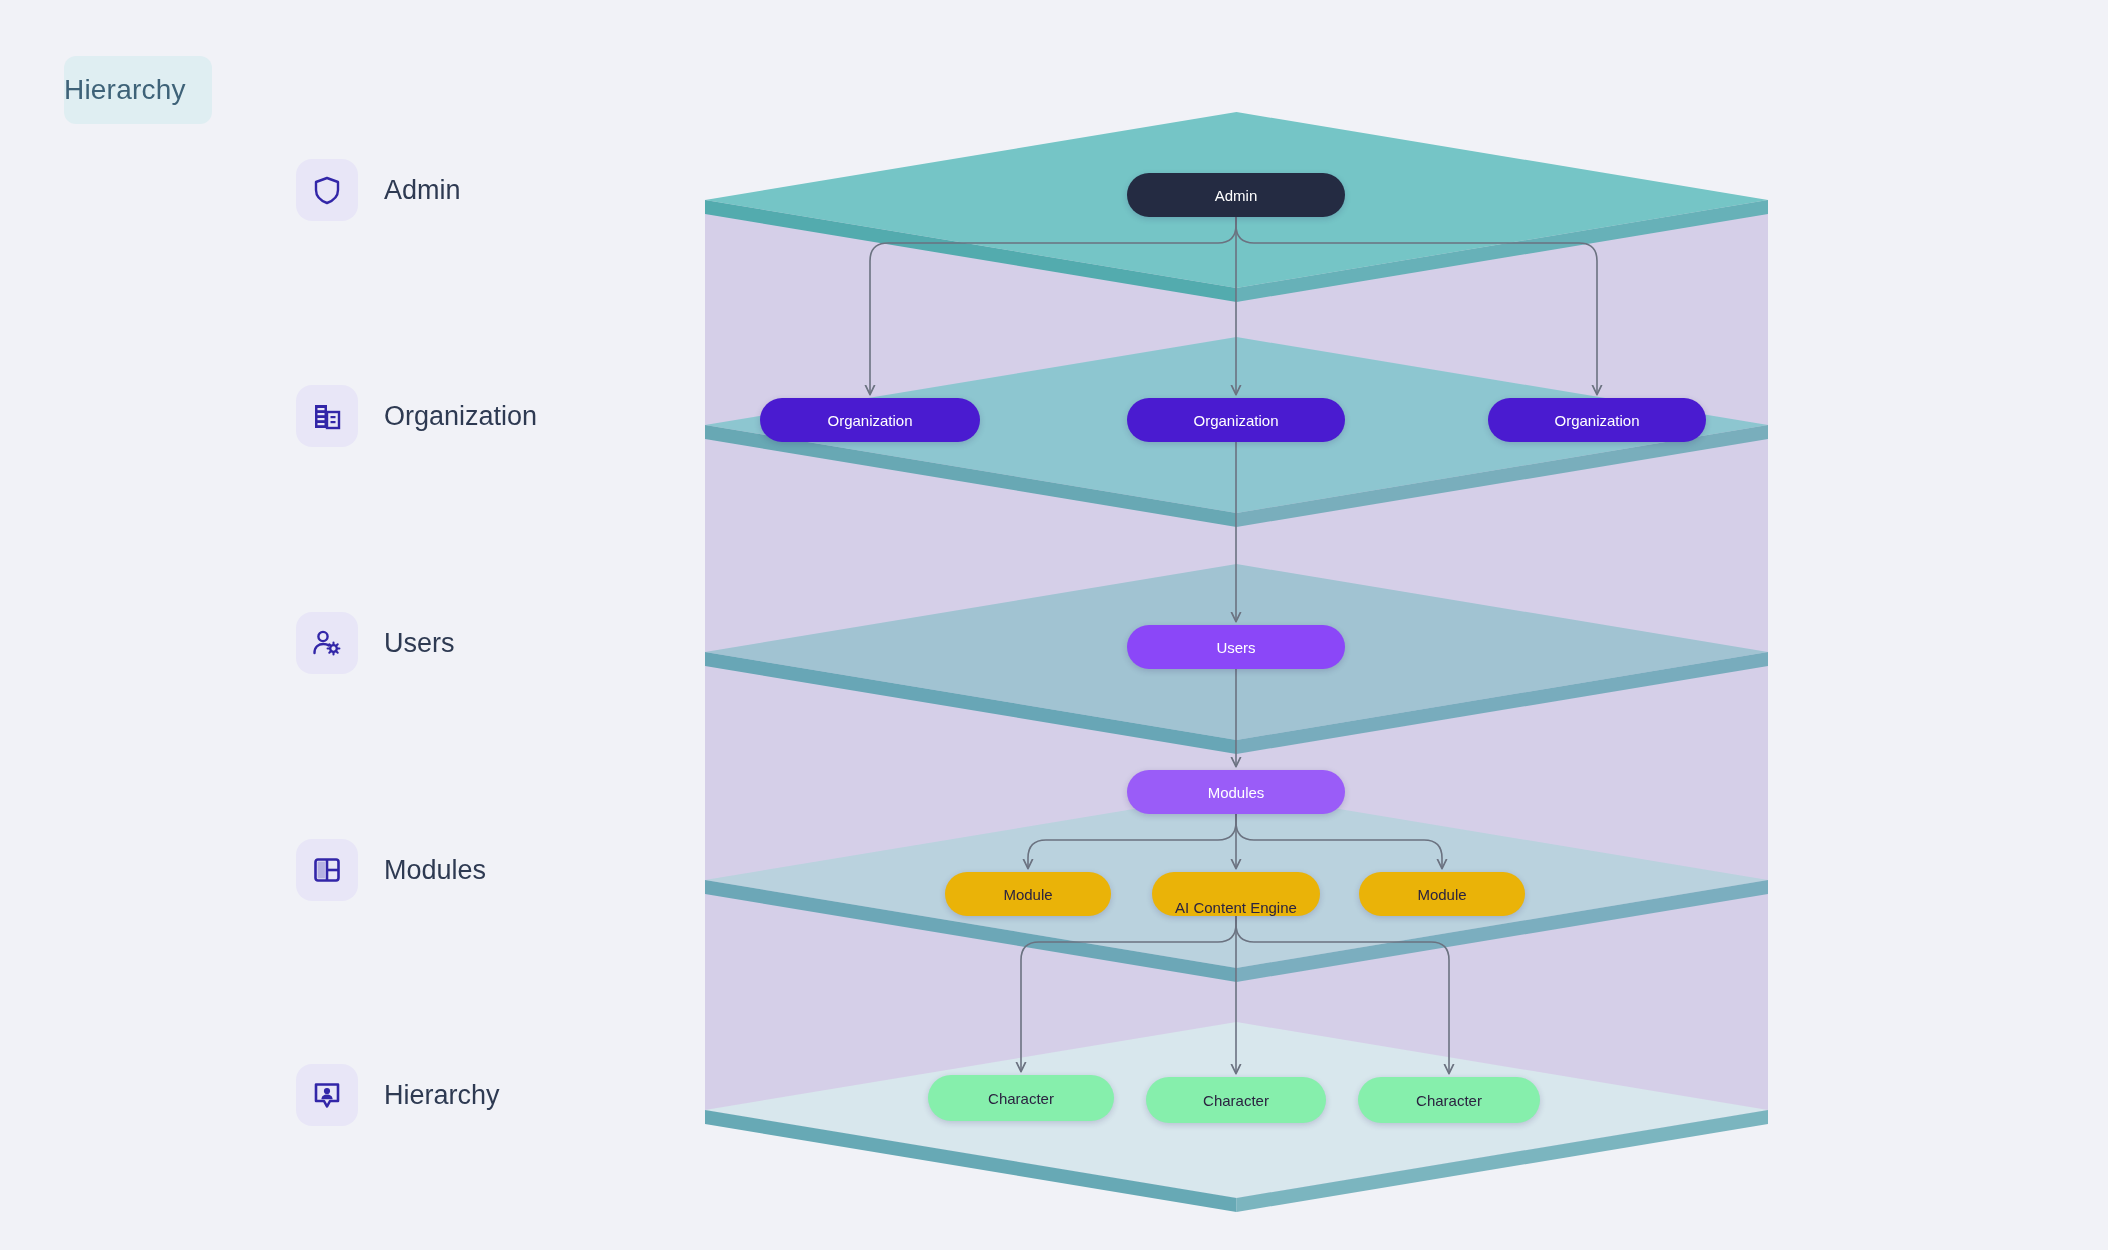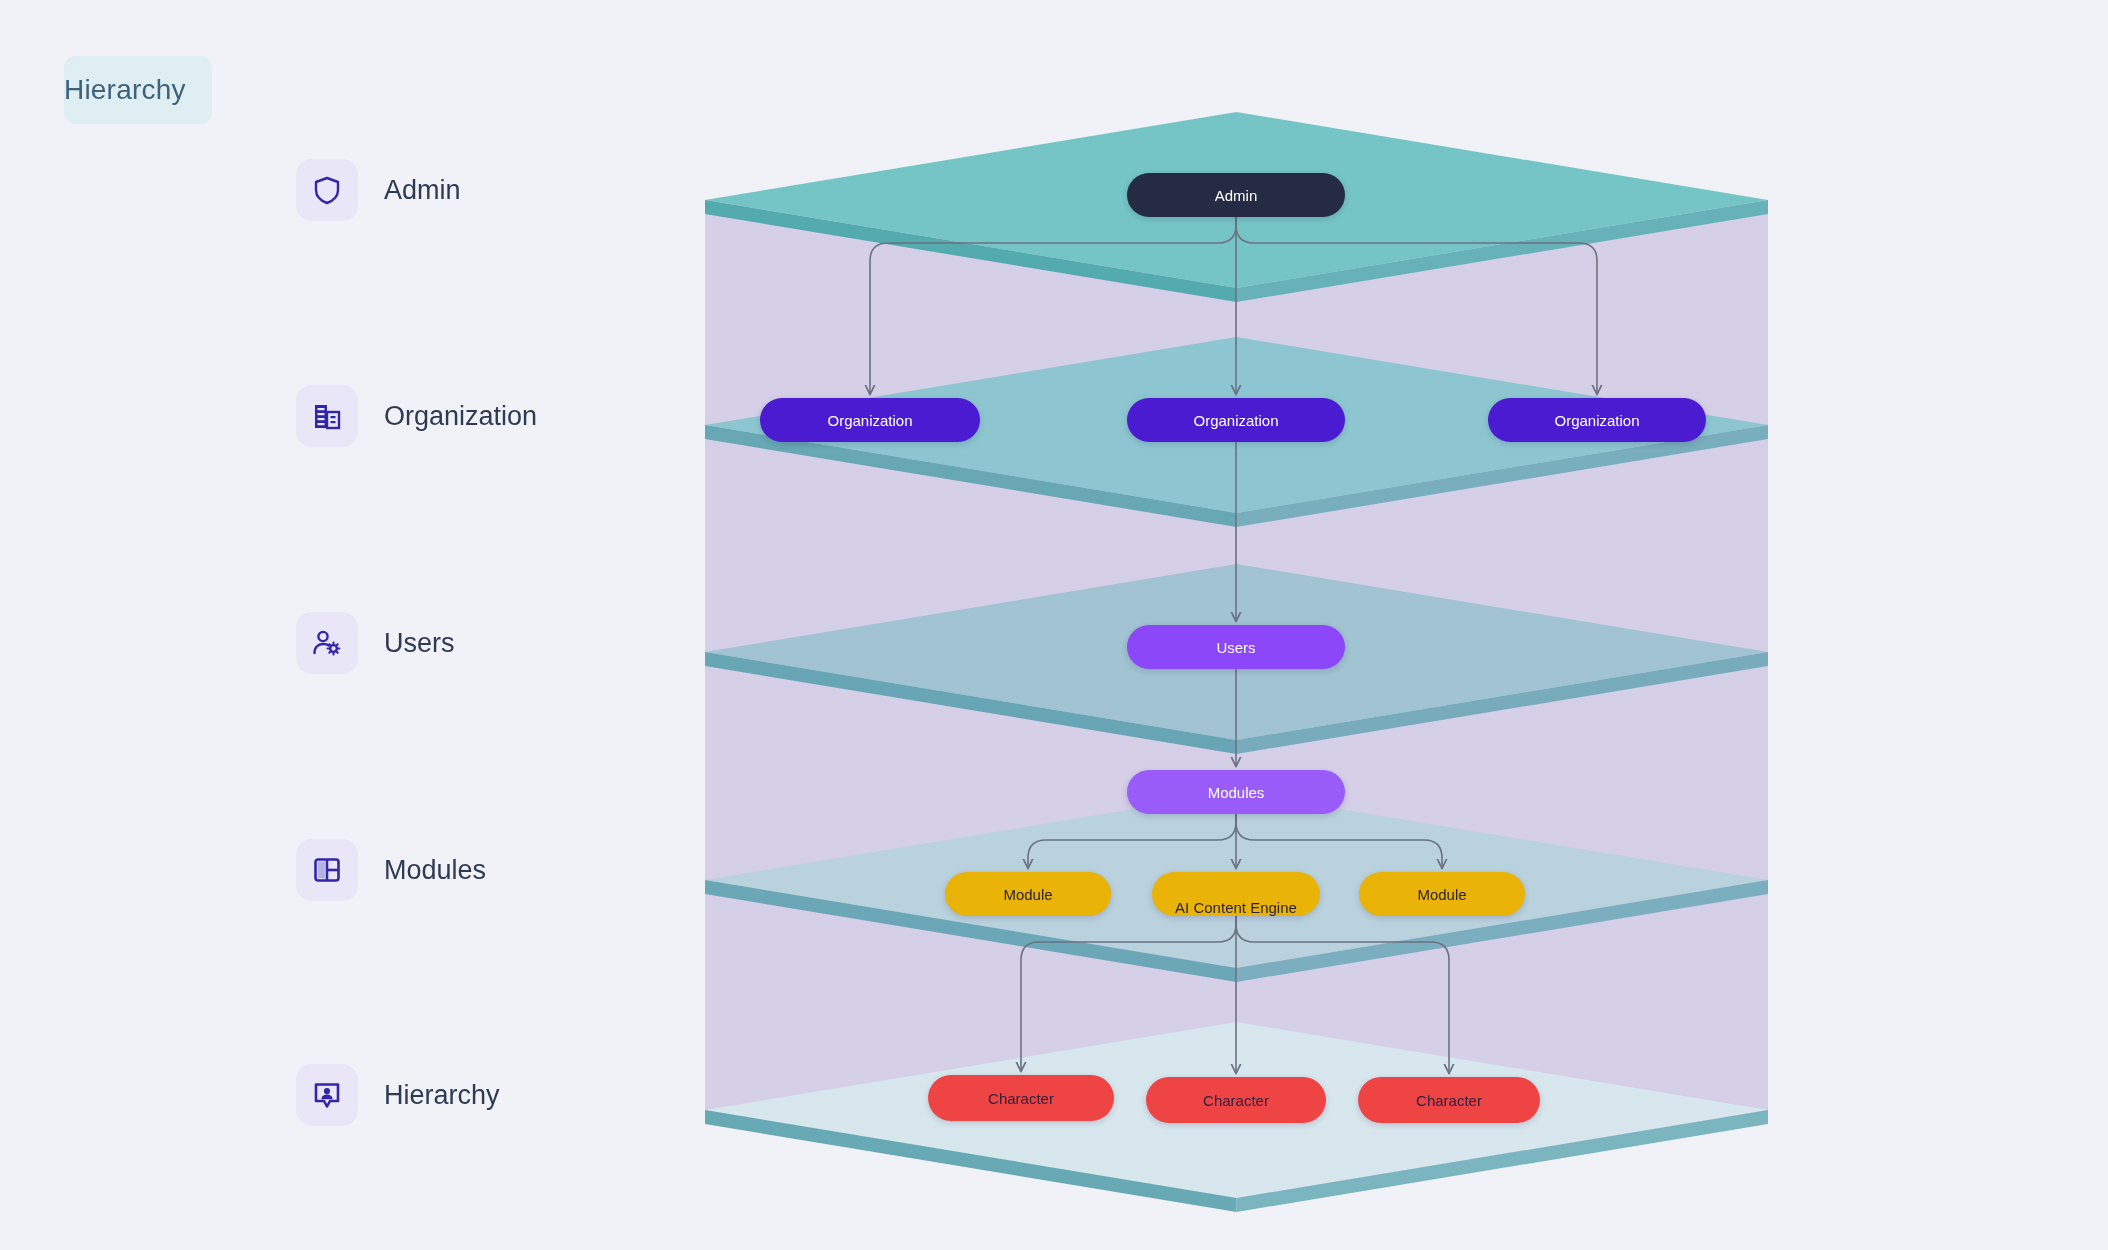--- a/index.html
+++ b/index.html
@@ -81,21 +81,21 @@
     color: #ffffff;
     font-size: 15px;
     white-space: nowrap;
     box-shadow: 0 2px 6px rgba(40,20,90,.18);
   }
   .node.admin      { background: #242b42; }
   .node.org        { background: #4a1bd0; }
   .node.users      { background: #8b47f8; }
   .node.modules    { background: #9a5cf8; }
   .node.leaf       { background: #eab308; color: #2b2340; }
-  .node.character  { background: #ef4444; color: #2b2340; }
+  .node.character  { background: #86efac; color: #2b2340; }
 </style>
 </head>
 <body>
 
 <div id="root">
 
   <div class="hierarchy-badge">
     <span>Hierarchy</span>
   </div>
 

